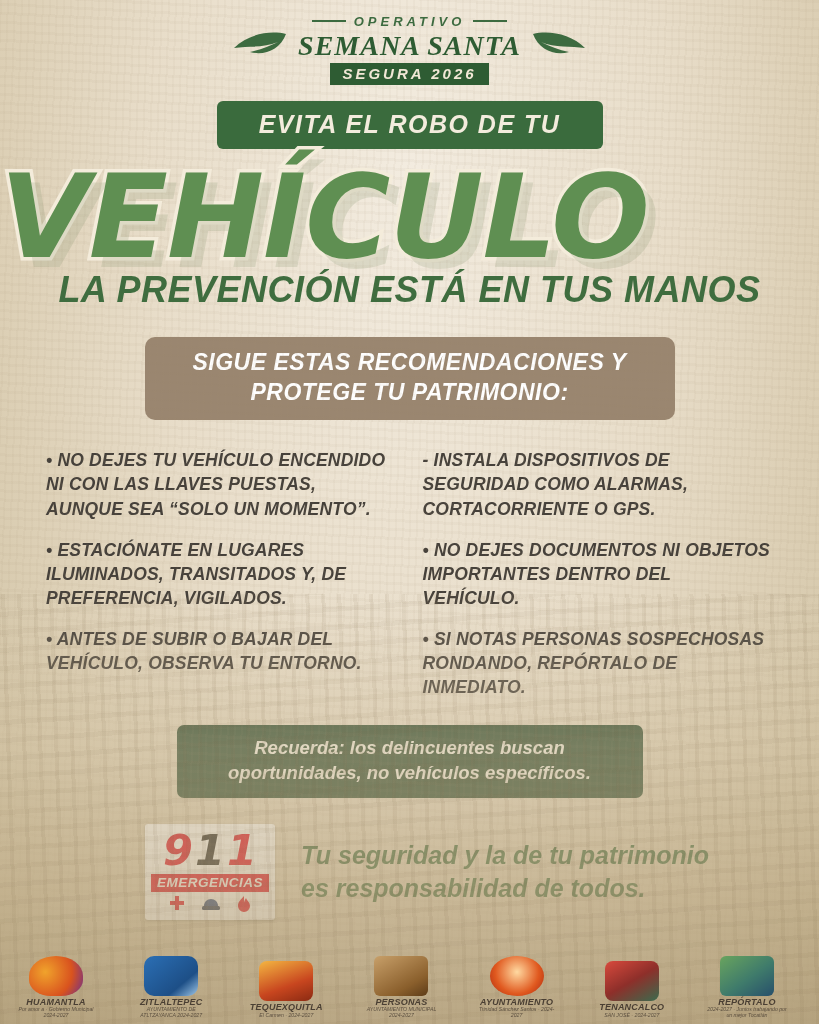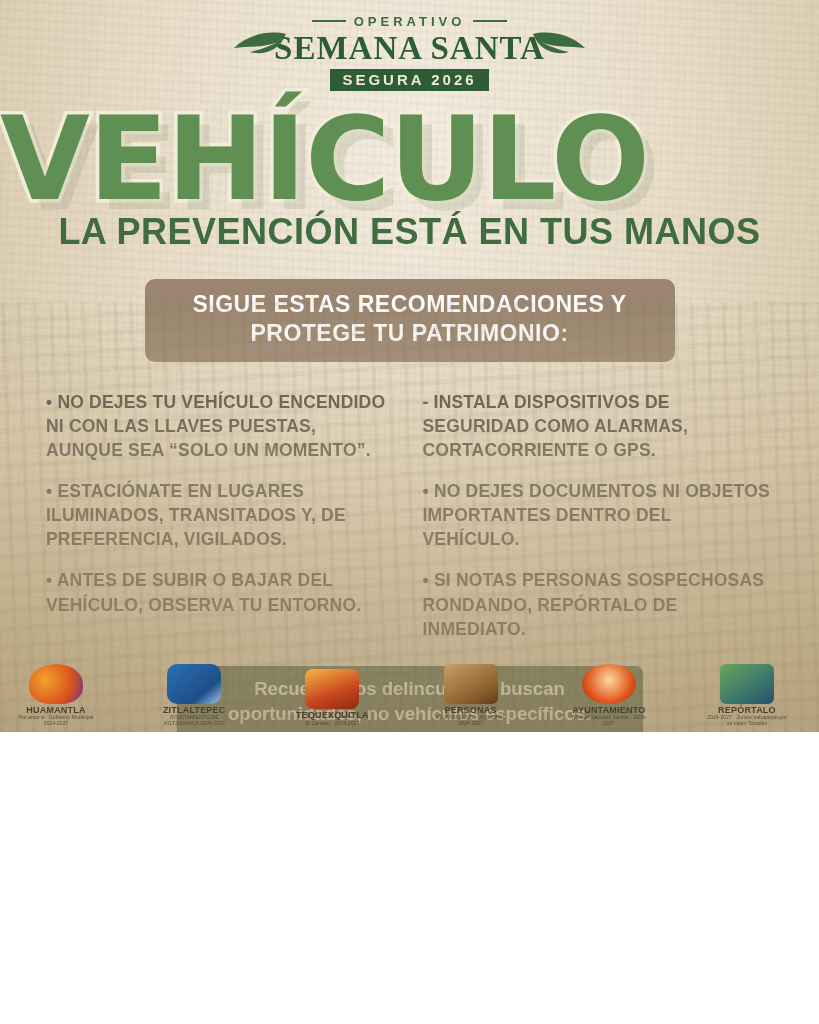--- a/index.html
+++ b/index.html
@@ -3,25 +3,26 @@
 <meta charset="utf-8">
 <style>
   * { box-sizing: border-box; margin: 0; padding: 0; }
   html, body {
     width: 819px; height: 1024px;
     font-family: "Liberation Sans", sans-serif;
     overflow: hidden;
   }
   .poster {
     position: relative;
-    width: 819px; height: 732px;
+    width: 819px; height: 1024px;
     background:
       radial-gradient(ellipse at 50% 18%, #f3ece0 0%, #e8ddc9 45%, #ddd0b6 70%, #cdbf9f 100%),
       #e3d8c2;
     overflow: hidden;
+    font-style: italic;
   }
   
   .tex {
     position: absolute; inset: 0;
     background-image:
       repeating-linear-gradient(92deg, rgba(160,140,110,.055) 0 2px, rgba(255,255,255,0) 2px 7px),
       repeating-linear-gradient(3deg, rgba(150,130,100,.05) 0 3px, rgba(255,255,255,0) 3px 9px);
     pointer-events: none;
   }
   .photo-wash {
@@ -49,21 +50,21 @@
   .tl-operativo {
     font-size: 13px; font-weight: bold; letter-spacing: 4px;
     color: #3d6b40;
   }
   .tl-operativo::before, .tl-operativo::after {
     content: "";
     display: inline-block; width: 34px; height: 2px;
     background: #3d6b40; vertical-align: 4px; margin: 0 8px;
   }
   .tl-main {
-    font-size: 33px; font-weight: bold; letter-spacing: 1px;
+    font-size: 28px; font-weight: bold; letter-spacing: 1px;
     color: #2e5c33;
     font-family: "Liberation Serif", serif;
     line-height: 1.05;
     margin-top: 2px;
   }
   .tl-sub {
     display: inline-block;
     background: #2e5c33; color: #f1e8d6;
     font-size: 15px; font-weight: bold; letter-spacing: 3px;
     padding: 2px 12px 3px; margin-top: 3px;
@@ -251,20 +252,21 @@
       <path d="M56 6 C40 2 18 6 4 20 C18 18 34 20 48 14 C40 18 30 22 20 24 C34 28 50 22 56 6 Z" fill="#3d6b40"></path>
     </svg>
     <svg class="leafR" viewBox="0 0 58 34">
       <path d="M2 6 C18 2 40 6 54 20 C40 18 24 20 10 14 C18 18 28 22 38 24 C24 28 8 22 2 6 Z" fill="#3d6b40"></path>
     </svg>
     <div class="tl-operativo">OPERATIVO</div>
     <div class="tl-main">SEMANA SANTA</div>
     <div class="tl-sub">SEGURA 2026</div>
   </div>
 
+  <div class="pill">EVITA EL ROBO DE TU</div>
 
   <div class="bigword bigword-wrap">
     <span class="bigword-front">VEHÍCULO</span>
   </div>
 
   <div class="tagline">LA PREVENCIÓN ESTÁ EN TUS MANOS</div>
 
   <div class="banner">SIGUE ESTAS RECOMENDACIONES Y PROTEGE TU PATRIMONIO:</div>
 
   <div class="cols">
@@ -326,18 +328,23 @@
       <div class="mark" style="background:linear-gradient(150deg,#c8a06a,#8a5f2c 70%,#5d3c18);border-radius:6px"></div>
       <div class="nm">PERSONAS</div>
       <div class="sb">AYUNTAMIENTO MUNICIPAL 2024-2027</div>
     </div>
     <div class="logo">
       <div class="mark" style="background:radial-gradient(circle at 50% 40%,#ffd9a1,#e0591f 60%,#a8260f);border-radius:50%"></div>
       <div class="nm">AYUNTAMIENTO</div>
       <div class="sb">Trinidad Sánchez Santos · 2024-2027</div>
     </div>
     <div class="logo">
+      <div class="mark" style="background:linear-gradient(150deg,#d94a3d,#8e2f2a 50%,#3b6b4e);border-radius:8px"></div>
+      <div class="nm">TENANCALCO</div>
+      <div class="sb">SAN JOSÉ · 2024-2027</div>
+    </div>
+    <div class="logo">
       <div class="mark" style="background:linear-gradient(145deg,#69a45e,#3f7b6b 55%,#274f6b);border-radius:6px"></div>
       <div class="nm">REPÓRTALO</div>
       <div class="sb">2024-2027 · Juntos trabajando por un mejor Tocatlán</div>
     </div>
   </div>
 </div>
 
 </body></html>

